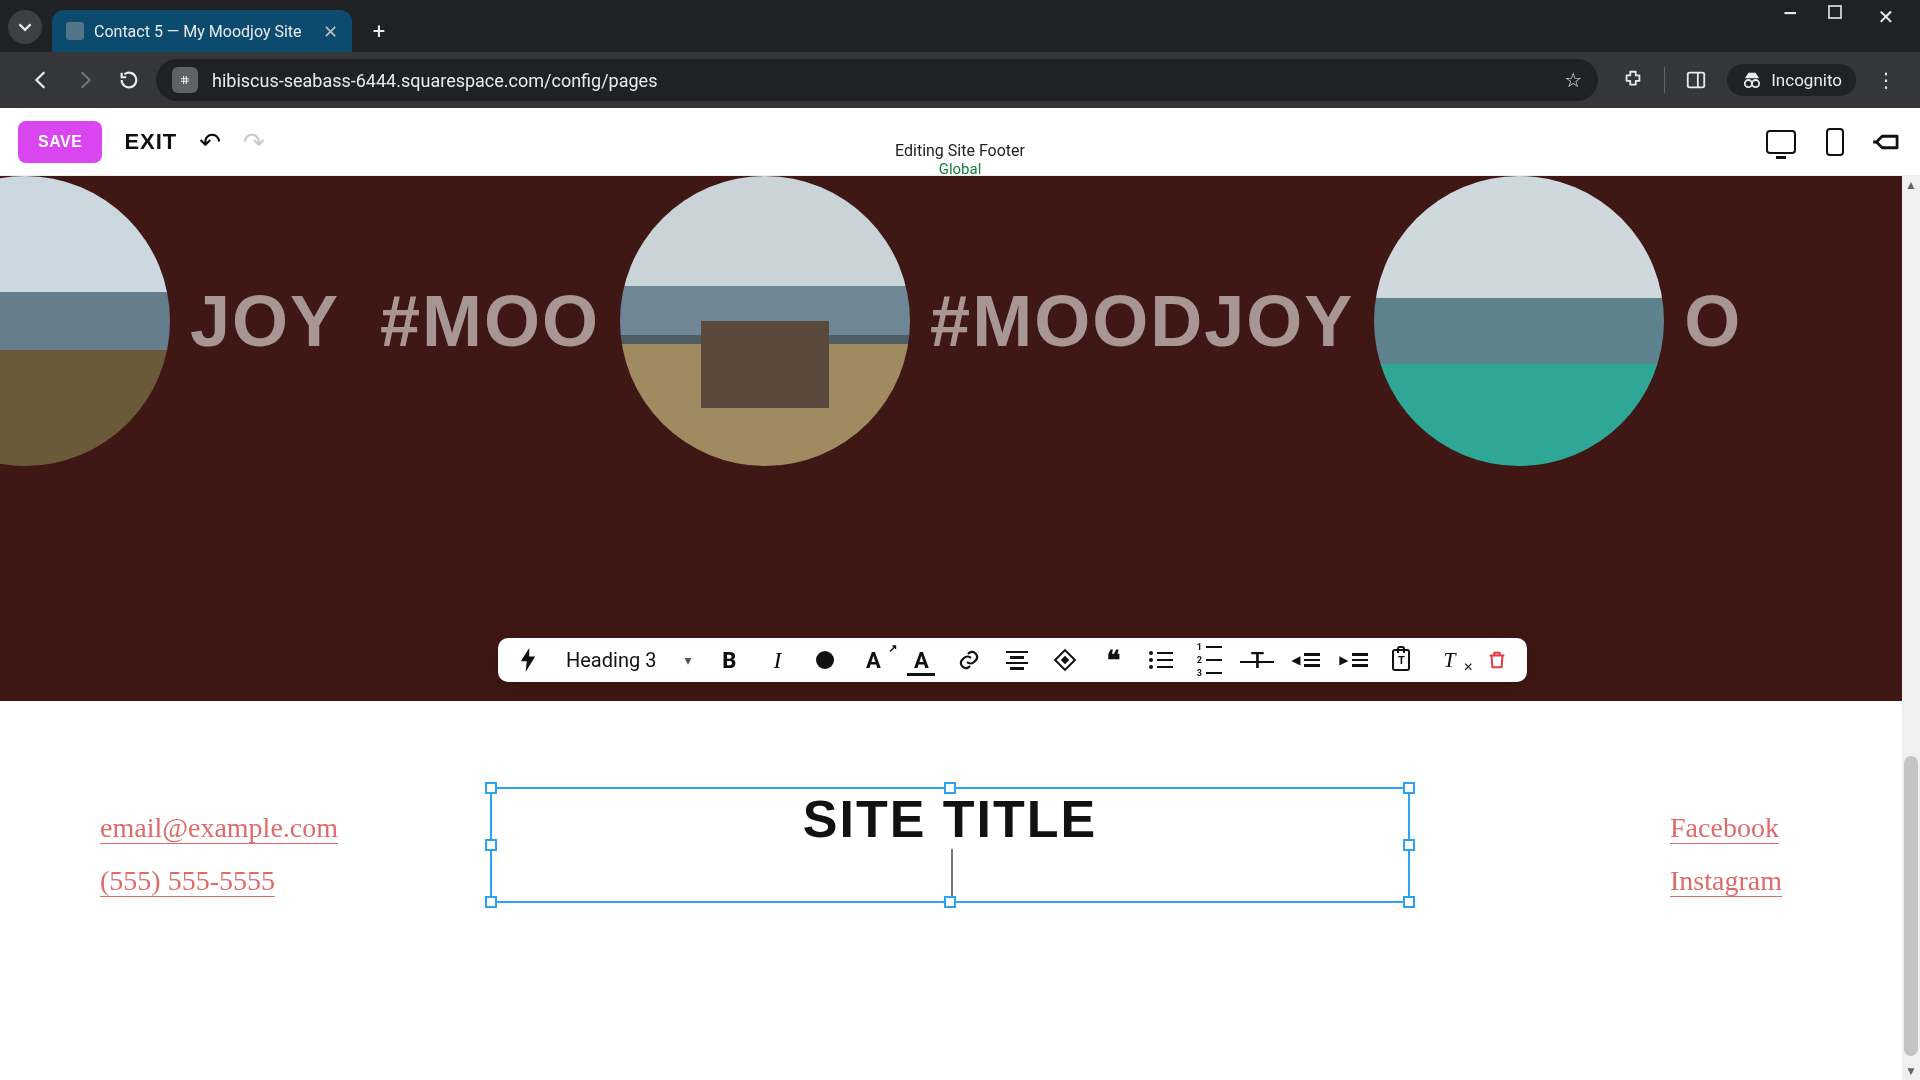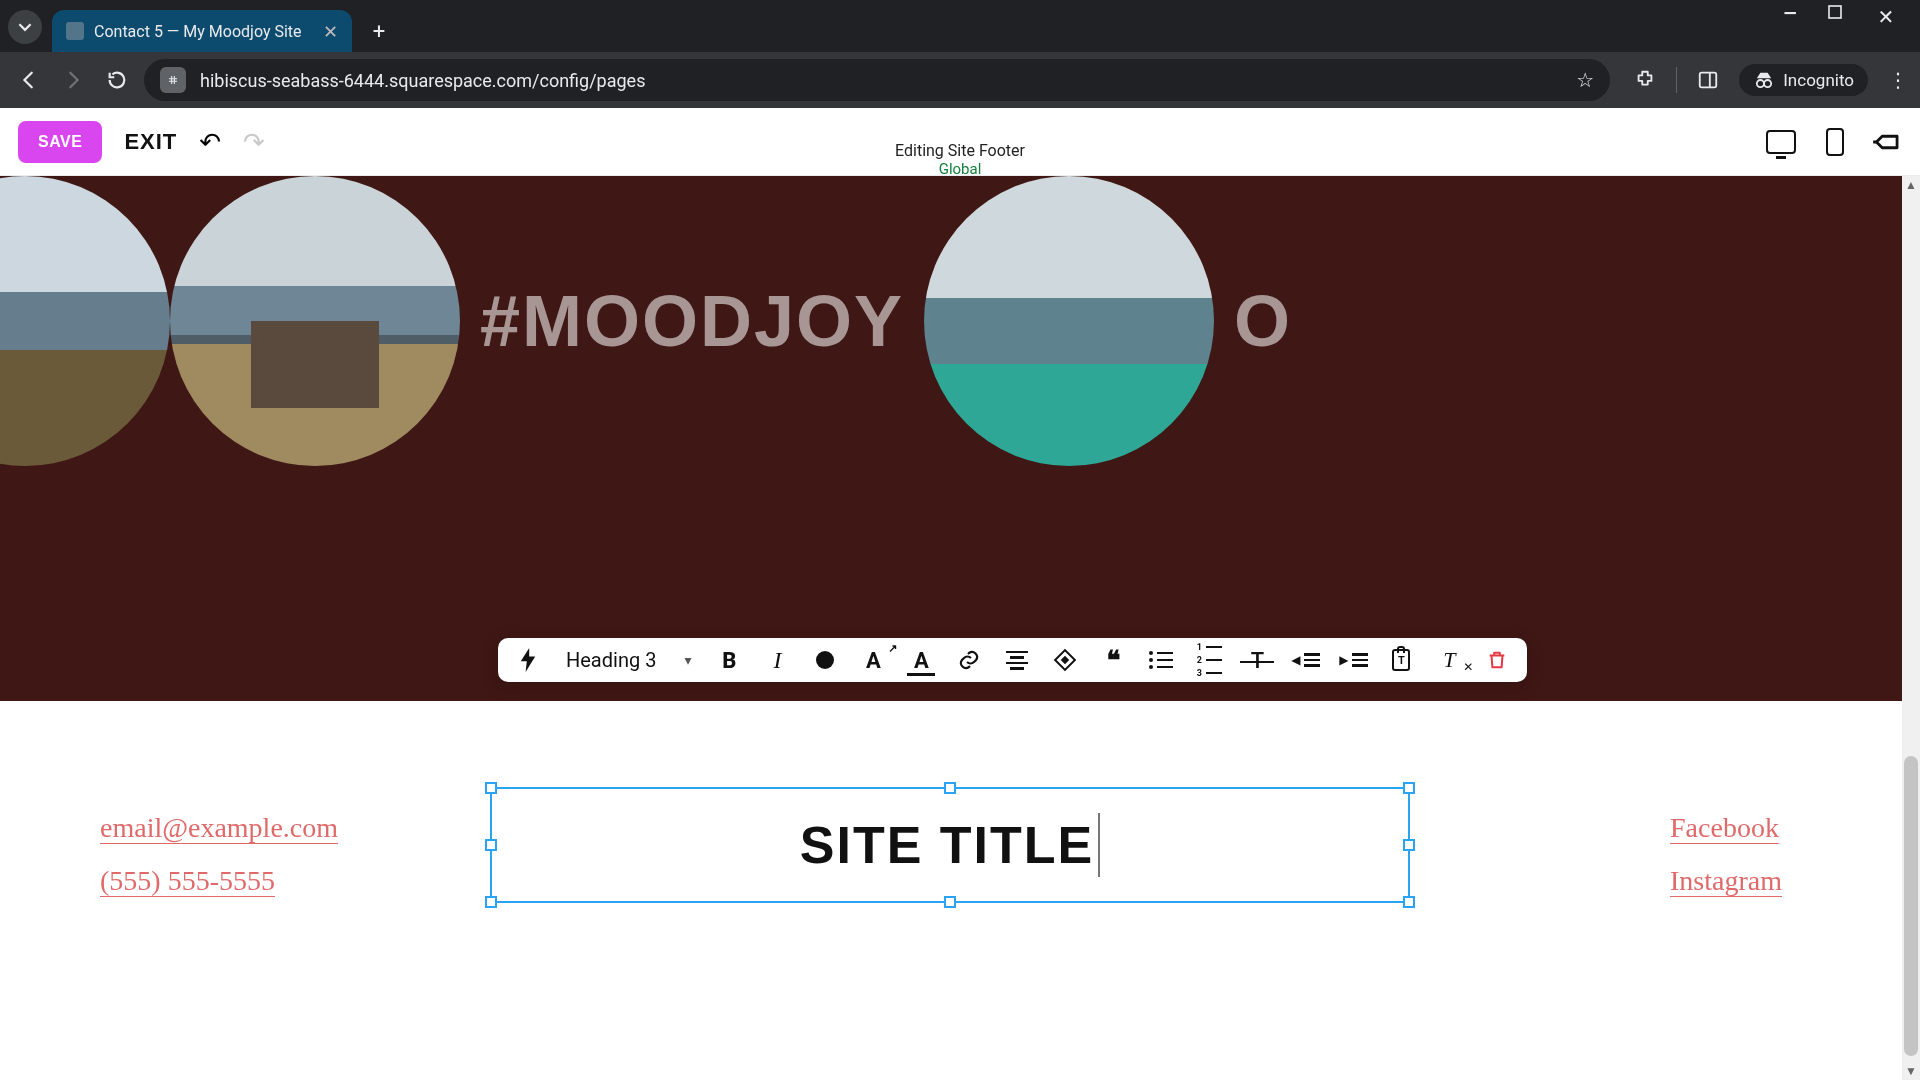--- a/index.html
+++ b/index.html
@@ -6,21 +6,21 @@
   html, body { width: 1920px; height: 1080px; font-family: -apple-system, BlinkMacSystemFont, "Segoe UI", Roboto, sans-serif; overflow: hidden; background:#202124;}
   
   .titlebar { height: 52px; background:#202124; display:flex; align-items:flex-end;}
   .tab-drop { width:34px; height:34px; border-radius:50%; background:#3c4043; margin:8px 10px 8px 8px; display:flex;align-items:center;justify-content:center;}
   .tab { display:flex; align-items:center; background:#0c4a6e; color:#e8eaed; height:42px; padding:0 14px 0 14px; border-radius:12px 12px 0 0; gap:10px; min-width:300px; font-size:16px;}
   .tab .favicon{width:18px;height:18px;border-radius:3px;background:#9aa0a6; opacity:.5;}
   .tab .close{font-size:18px; color:#bbb; margin-left:auto; cursor:pointer;}
   .newtab{ width:34px;height:34px; margin:0 0 4px 10px; display:flex;align-items:center;justify-content:center; color:#e8eaed; font-size:22px; border-radius:50%;}
   .win-controls{ margin-left:auto; display:flex; gap:28px; padding:0 24px 14px 0; color:#e8eaed;}
   .win-controls span{font-size:16px; width:20px;text-align:center;}
-  .toolbar{ height:56px; background:#35363a; display:flex; align-items:center; padding:0 12px; gap:10px;}
+  .toolbar{ height:56px; background:#35363a; display:flex; align-items:center; padding:0 24px; gap:10px;}
   .nav-btn{ width:34px;height:34px; display:flex;align-items:center;justify-content:center; color:#e8eaed; border-radius:50%;}
   .nav-btn.disabled{color:#6f7276;}
   .omnibox{ flex:1; height:42px; background:#202124; border-radius:22px; display:flex; align-items:center; padding:0 16px; color:#e8eaed; font-size:18px; gap:14px;}
   .omnibox .site-badge{width:26px;height:26px;border-radius:6px;background:#5f6368;display:flex;align-items:center;justify-content:center;font-size:14px;}
   .omnibox .url{flex:1;color:#e8eaed;}
   .omnibox .star{font-size:20px;color:#e8eaed;}
   .tool-right{display:flex;align-items:center;gap:20px; padding-left:14px;}
   .tool-right .sep{width:1px;height:26px;background:#5f6368;}
   .incog{display:flex;align-items:center;gap:8px;background:#202124;border-radius:22px;padding:6px 14px;color:#e8eaed;font-size:17px;}
   .menu-dots{color:#e8eaed;font-size:20px;line-height:8px;}
@@ -54,21 +54,21 @@
   .b2:after{content:"";position:absolute;left:28%;top:50%;width:44%;height:30%;background:#5a4a3e;}
   .b3{background:linear-gradient(#cfd8dc 0 42%, #5e828e 42% 65%, #2fa796 65% 100%);}
   
   .footer{position:absolute;top:525px;left:0;right:0;bottom:0;background:#fff;}
   .footer-col{position:absolute;font-size:28px;font-family:Georgia, "Times New Roman", serif;}
   .footer-col a{color:#e06a6a; text-decoration:underline; text-decoration-thickness:1px; text-underline-offset:6px; display:block; line-height:1.9;}
   .col-left{ left:100px; top:100px;}
   .col-right{ right:120px; top:100px; text-align:left;}
   
   .sel-wrap{position:absolute; left:490px; top:86px;}
-  .selbox{position:relative; width:920px; height:116px; border:2.5px solid #2aa3f2; background:#fff; display:flex; align-items:center; justify-content:center;}
+  .selbox{position:relative; width:920px; height:116px; border:2.5px solid #2aa3f2; background:#fff; display:flex; align-items:center; justify-content:center;flex-direction:column;}
   .selbox .title{font-family:"Arial Black", Impact, sans-serif; font-weight:900; font-size:52px; letter-spacing:2px; color:#111;}
   .caret{width:2px;height:64px;background:#777;margin-left:4px;}
   .handle{position:absolute;width:12px;height:12px;border:2.5px solid #2aa3f2;background:#fff;}
   .h-tl{top:-7px;left:-7px;} .h-tr{top:-7px;right:-7px;} .h-bl{bottom:-7px;left:-7px;} .h-br{bottom:-7px;right:-7px;}
   .h-t{top:-7px;left:50%;transform:translateX(-50%);} .h-b{bottom:-7px;left:50%;transform:translateX(-50%);}
   .h-l{left:-7px;top:50%;transform:translateY(-50%);} .h-r{right:-7px;top:50%;transform:translateY(-50%);}
   
   .tt{position:absolute; left:498px; top:530px; height:44px; background:#fff; border-radius:10px; box-shadow:0 4px 18px rgba(0,0,0,.18); display:flex; align-items:center; padding:0 16px; gap:20px; z-index:50;}
   .tt .ic{width:28px;text-align:center;font-size:22px;color:#111;display:flex;align-items:center;justify-content:center;}
   .tt .styledrop{display:flex;align-items:center;gap:28px;font-size:20px;color:#111;padding:0 4px;}
@@ -292,20 +292,22 @@
       <svg width="22" height="22" viewBox="0 0 24 24">
           <path d="M4 7h16M9 7V4h6v3M6 7l1 13h10l1-13" stroke="#e63946" stroke-width="2.2" fill="none" stroke-linejoin="round"></path>
         </svg>
     </span>
   </div>
 
   <div class="canvas">
     <div class="hero">
       <div class="marquee">
         <span class="bubble b1"></span>
+        <span class="txt">JOY</span>
+        <span class="txt">#MOO</span>
         <span class="bubble b2"></span>
         <span class="txt">#MOODJOY</span>
         <span class="bubble b3"></span>
         <span class="txt">O</span>
       </div>
     </div>
 
     <div class="footer">
       <div class="footer-col col-left">
         <a>email@example.com</a>

